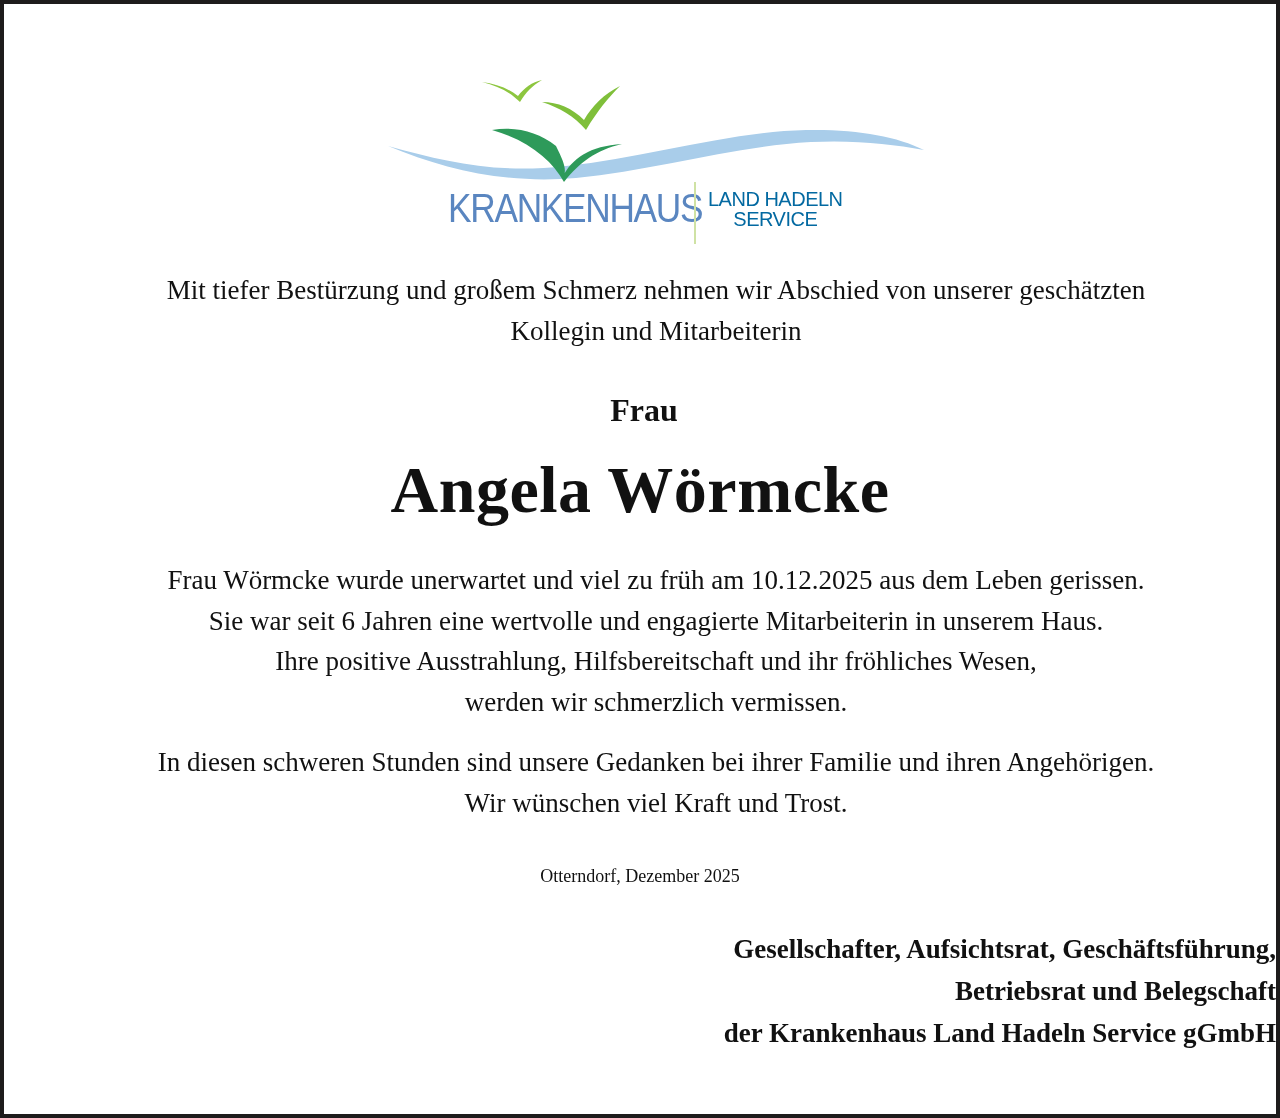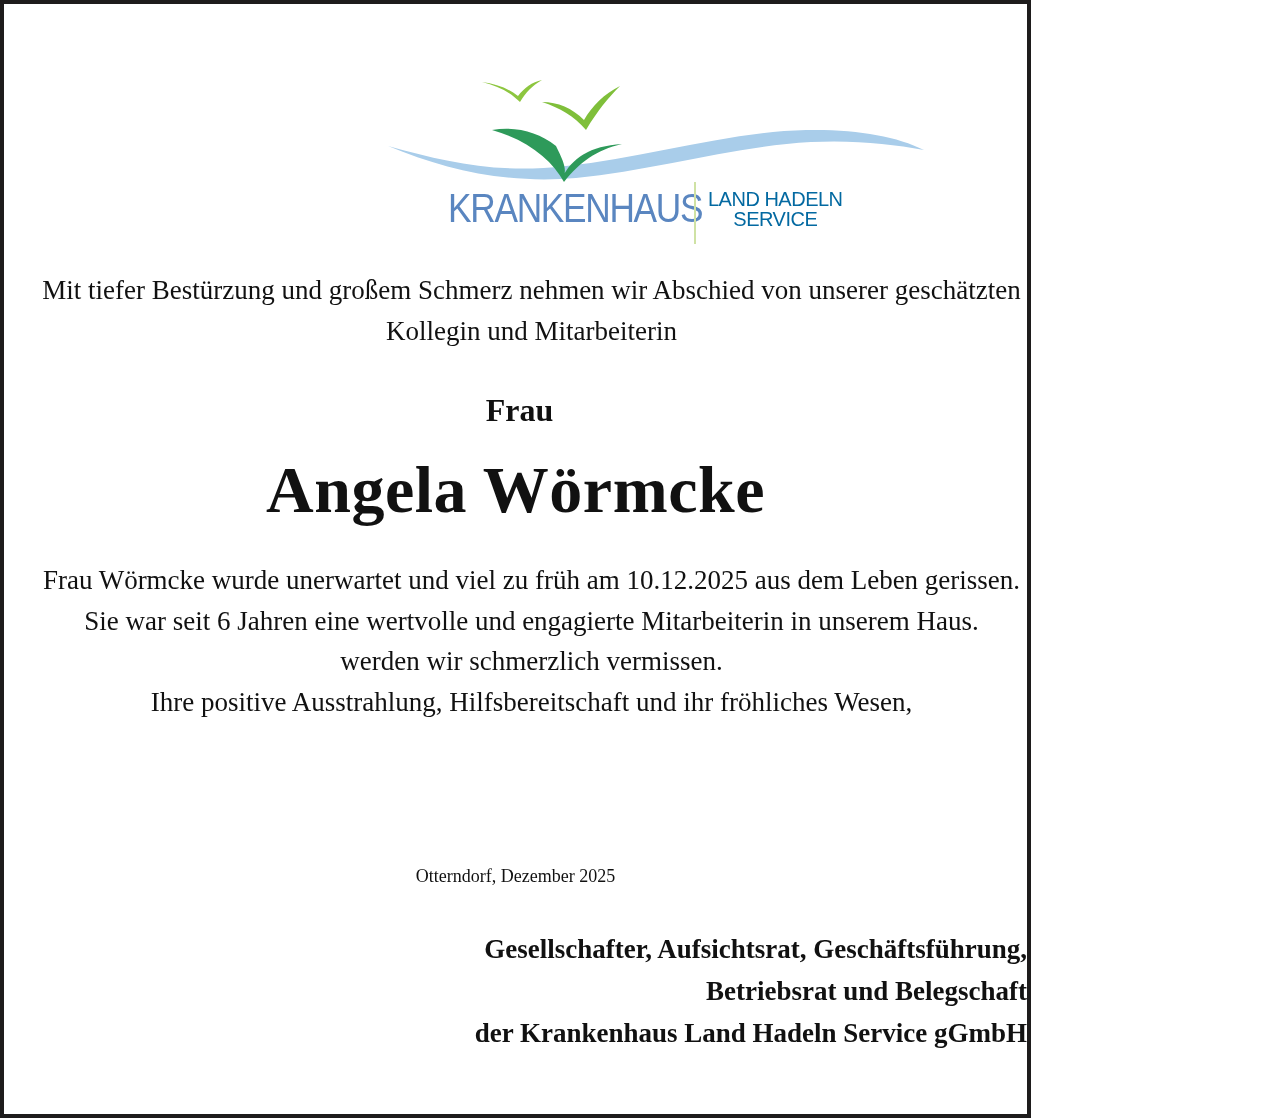--- a/index.html
+++ b/index.html
@@ -8,21 +8,21 @@
       background: #ffffff;
     }
     body {
       width: 1280px;
       height: 1118px;
       overflow: hidden;
     }
     .frame {
       position: relative;
       box-sizing: border-box;
-      width: 1031px;
+      width: 1280px;
       height: 1118px;
       border: 4px solid #1e1c1c;
       background: #ffffff;
       font-family: "Liberation Serif", "DejaVu Serif", serif;
       color: #111111;
       text-align: center;
     }
     .logo {
       position: absolute;
       left: 382px;
@@ -159,24 +159,28 @@
     <span class="line">Kollegin und Mitarbeiterin</span>
   </div>
 
   <div class="salutation">Frau</div>
 
   <div class="name">Angela Wörmcke</div>
 
   <div class="body-text">
     <span class="line">Frau Wörmcke wurde unerwartet und viel zu früh am 10.12.2025 aus dem Leben gerissen.</span>
     <span class="line">Sie war seit 6 Jahren eine wertvolle und engagierte Mitarbeiterin in unserem Haus.</span>
+    <span class="line">Ihre positive Ausstrahlung, Hilfsbereitschaft und ihr fröhliches Wesen,</span>
     <span class="line">werden wir schmerzlich vermissen.</span>
-    <span class="line">Ihre positive Ausstrahlung, Hilfsbereitschaft und ihr fröhliches Wesen,</span>
   </div>
 
+  <div class="condolence">
+    <span class="line">In diesen schweren Stunden sind unsere Gedanken bei ihrer Familie und ihren Angehörigen.</span>
+    <span class="line">Wir wünschen viel Kraft und Trost.</span>
+  </div>
 
   <div class="place-date">Otterndorf, Dezember 2025</div>
 
   <div class="signature">
     <span class="line">Gesellschafter, Aufsichtsrat, Geschäftsführung,</span>
     <span class="line">Betriebsrat und Belegschaft</span>
     <span class="line">der Krankenhaus Land Hadeln Service gGmbH</span>
   </div>
 
 </div>

